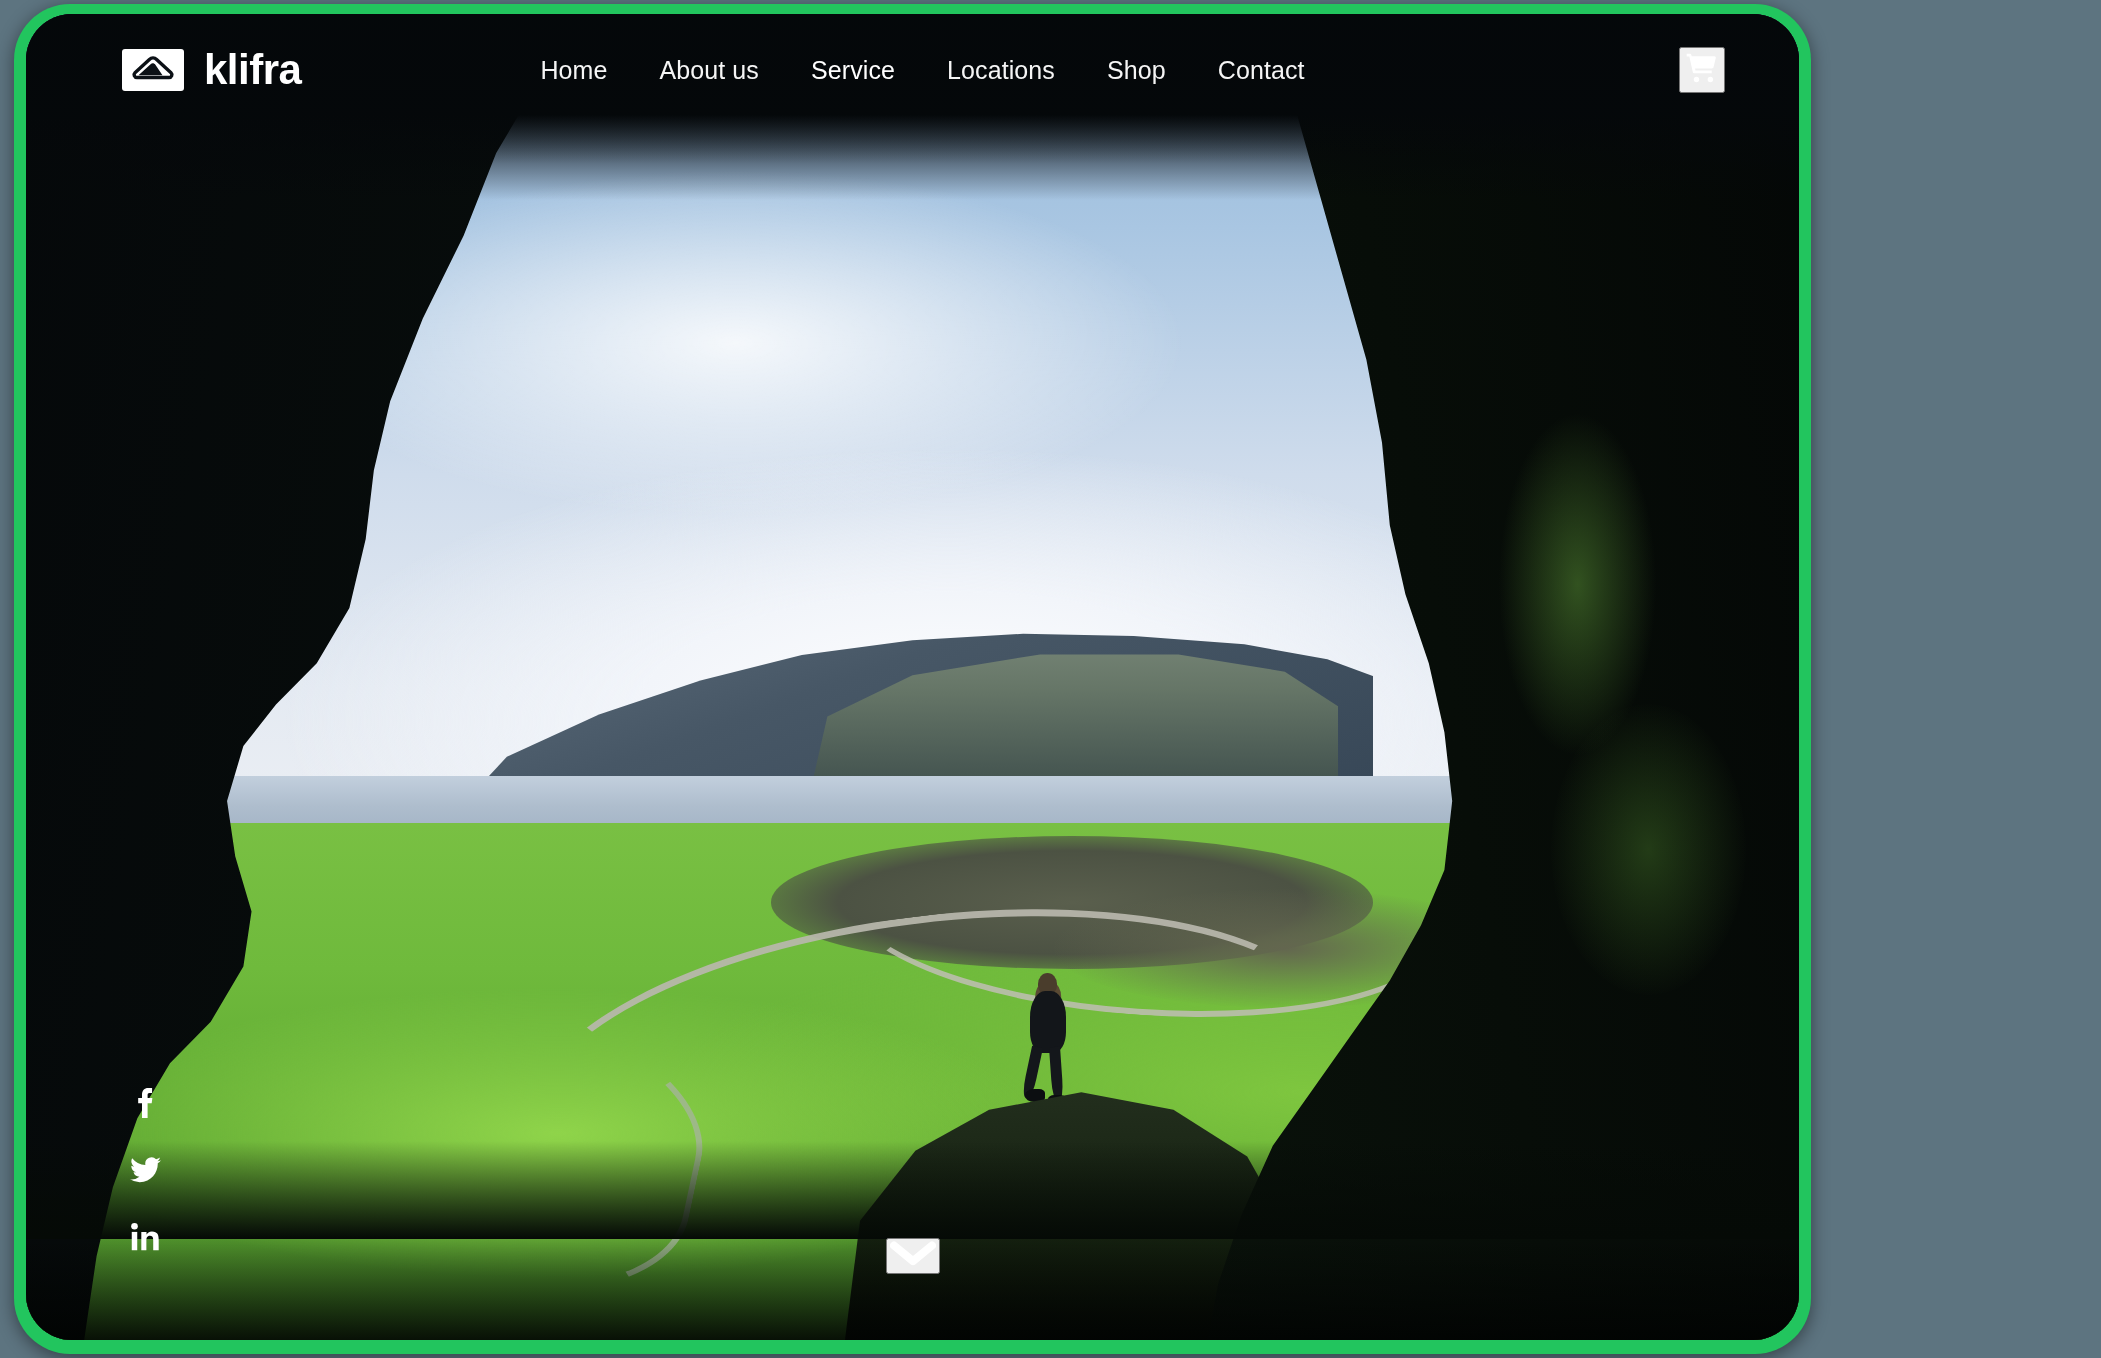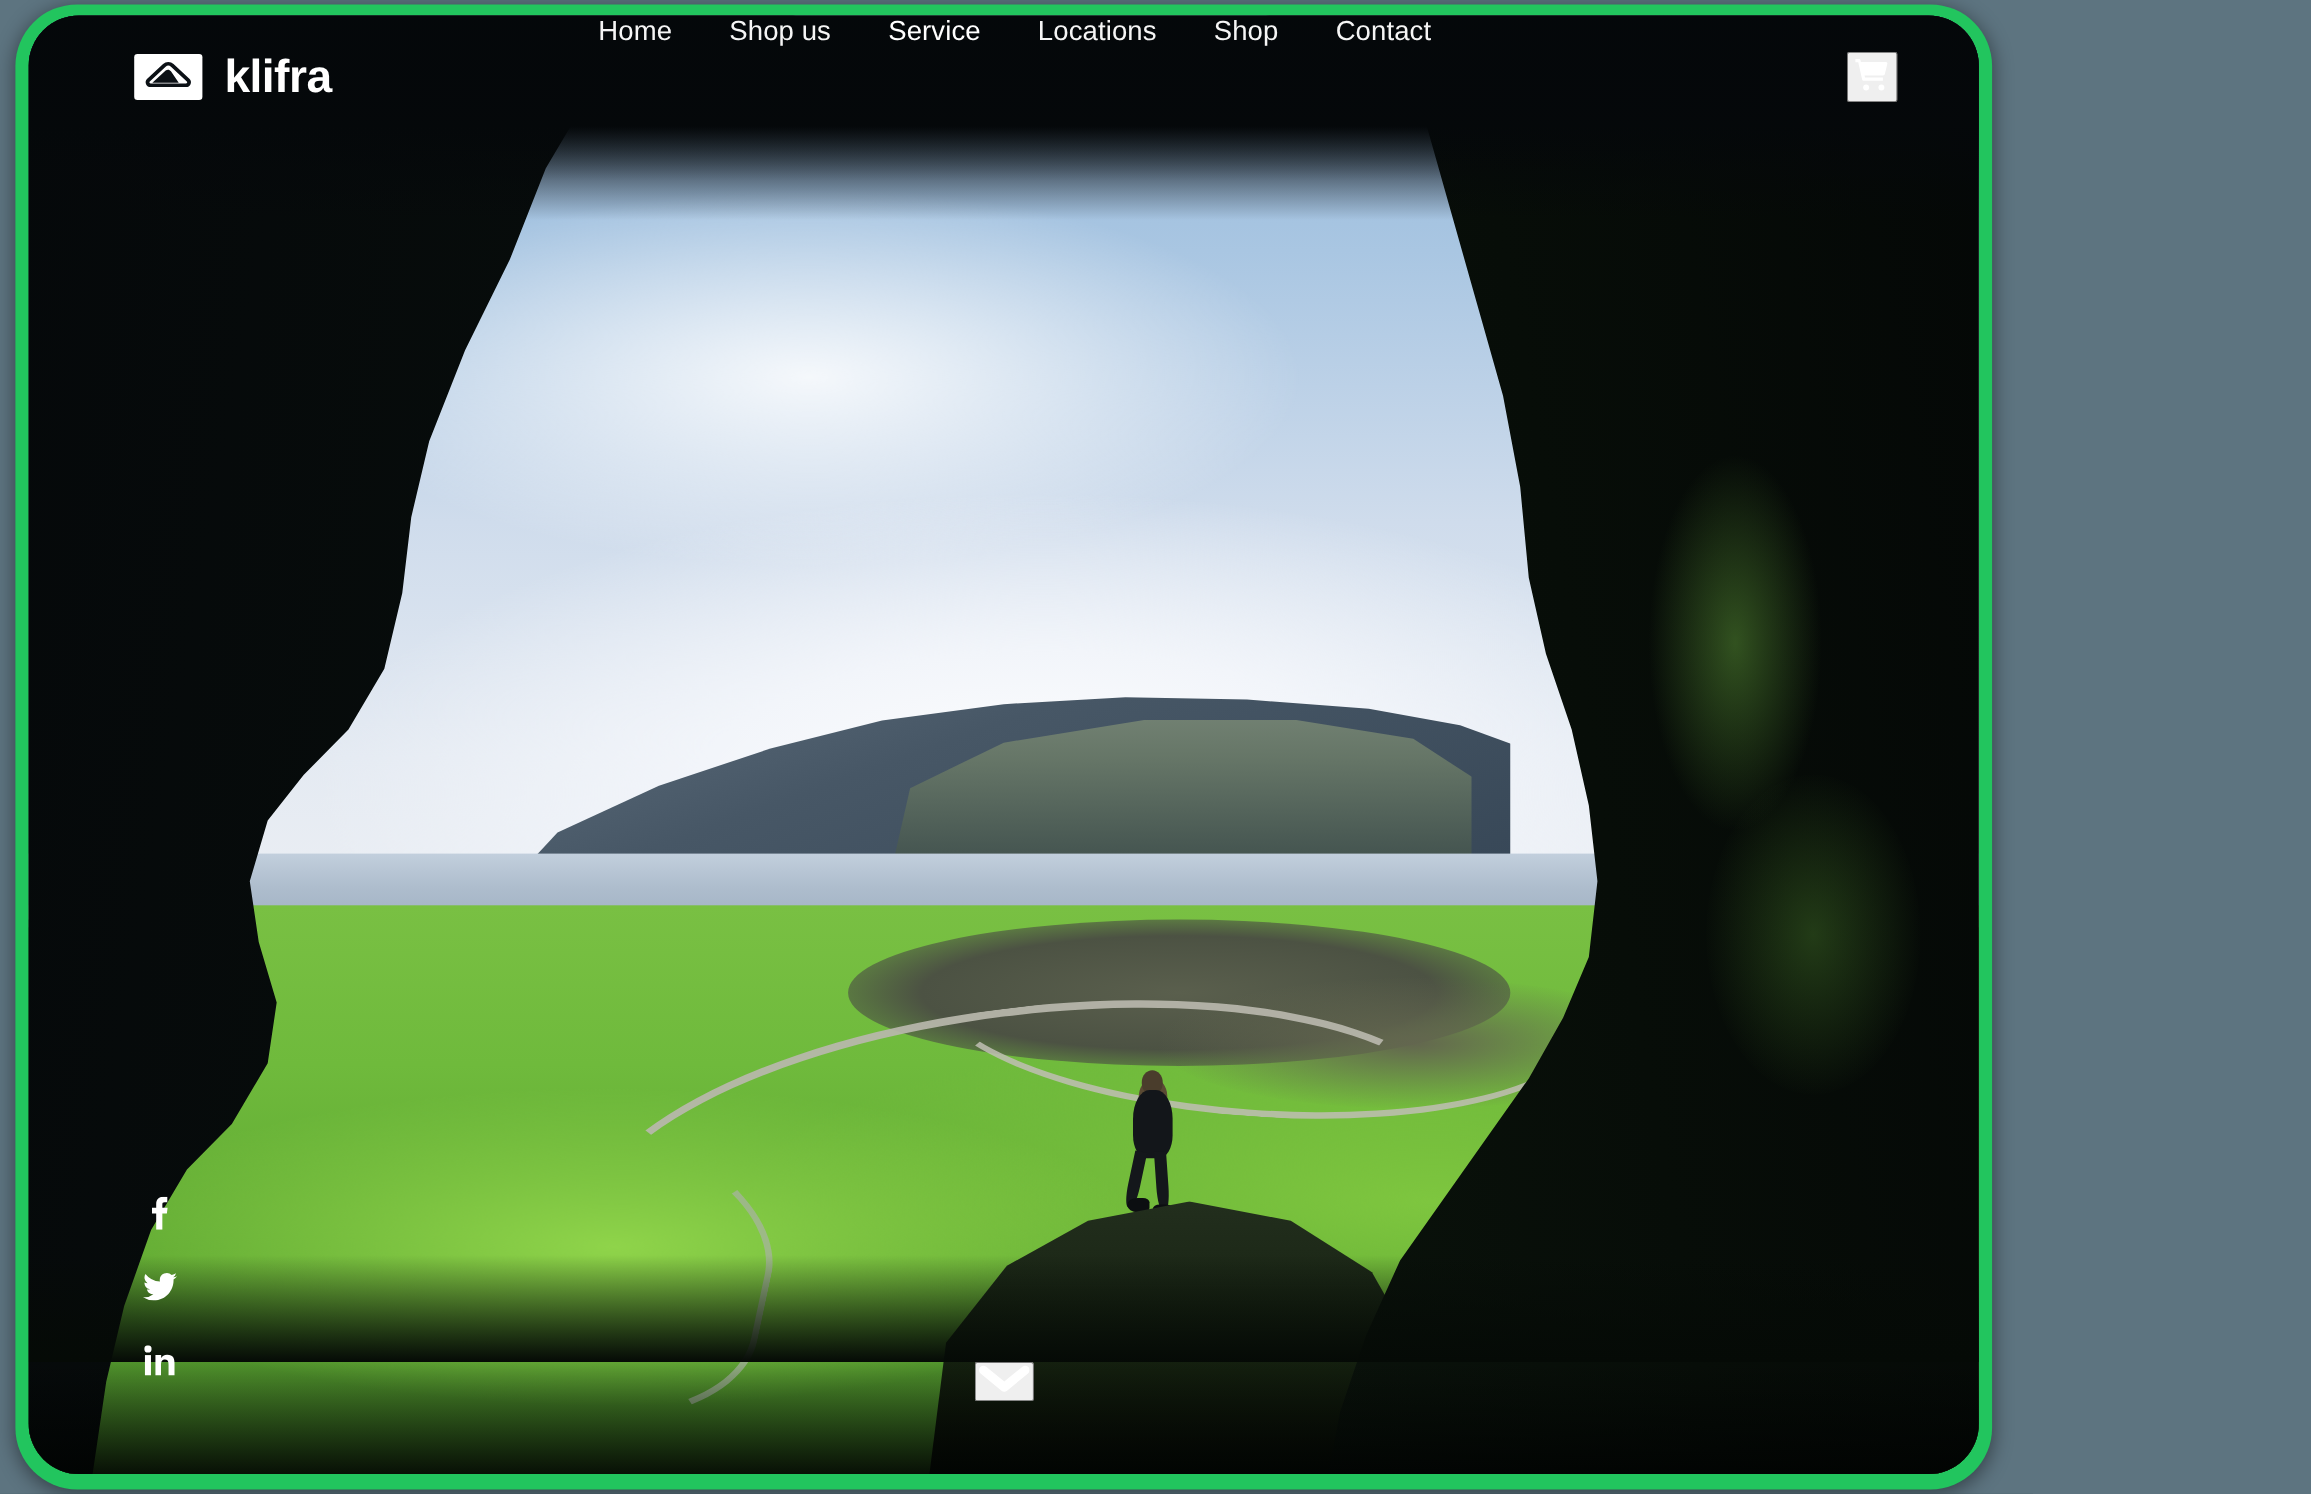--- a/index.html
+++ b/index.html
@@ -187,21 +187,21 @@
     width:62px; height:42px; background:#fff; border-radius:3px;
     display:flex; align-items:center; justify-content:center;
   }
   #brand-name {
     color:#fff; font-size:42px; font-weight:700; letter-spacing:-.5px;
     line-height:1;
   }
 
   #main-nav {
     position:absolute; left:0; right:0; top:0; height:112px;
-    display:flex; align-items:flex-start; justify-content:center; gap:52px;
+    display:flex; align-items:center; justify-content:center; gap:52px;
     pointer-events:none;
     padding-left:20px;
   }
   #main-nav .nav-link {
     pointer-events:auto;
     color:#fff; font-size:25px; font-weight:400; letter-spacing:.1px;
     text-decoration:none; cursor:pointer; white-space:nowrap;
     opacity:.96;
   }
   #main-nav .nav-link.is-active { opacity:1; }
@@ -290,21 +290,21 @@
           <svg width="44" height="28" viewBox="0 0 44 28" aria-hidden="true">
             <path d="M6 21.5 C3.4 21.5 2.2 18.6 4 16.8 L18.4 3.4 C20.4 1.5 23.6 1.5 25.6 3.4 L40 16.8 C41.8 18.6 40.6 21.5 38 21.5 Z" fill="none" stroke="#0c1116" stroke-width="3.4" stroke-linejoin="round"></path>
             <path d="M7.5 19.2 L19.6 8.2 C21.1 6.8 23.2 7.1 24.4 8.8 L31.5 19.2 Z" fill="#0c1116"></path>
           </svg>
         </span>
         <span id="brand-name">klifra</span>
       </a>
 
       <nav id="main-nav">
         <a class="nav-link">Home</a>
-        <a class="nav-link">Shop us</a>
+        <a class="nav-link">About us</a>
         <a class="nav-link is-active">Service</a>
         <a class="nav-link">Locations</a>
         <a class="nav-link">Shop</a>
         <a class="nav-link">Contact</a>
       </nav>
 
       <button id="cart-button">
         <span>
           <svg width="38" height="34" viewBox="0 0 24 24" fill="#ffffff" aria-hidden="true">
             <path d="M1.2 1.2h2.3c.5 0 .9.35 1 .83l.2 1.02h16.1c.62 0 1.07.57.93 1.17l-1.6 6.6c-.12.5-.57.86-1.08.86H7.1l.28 1.4h11.5v2H6.55c-.5 0-.92-.35-1.01-.84L3.05 3.2H1.2z"></path>

